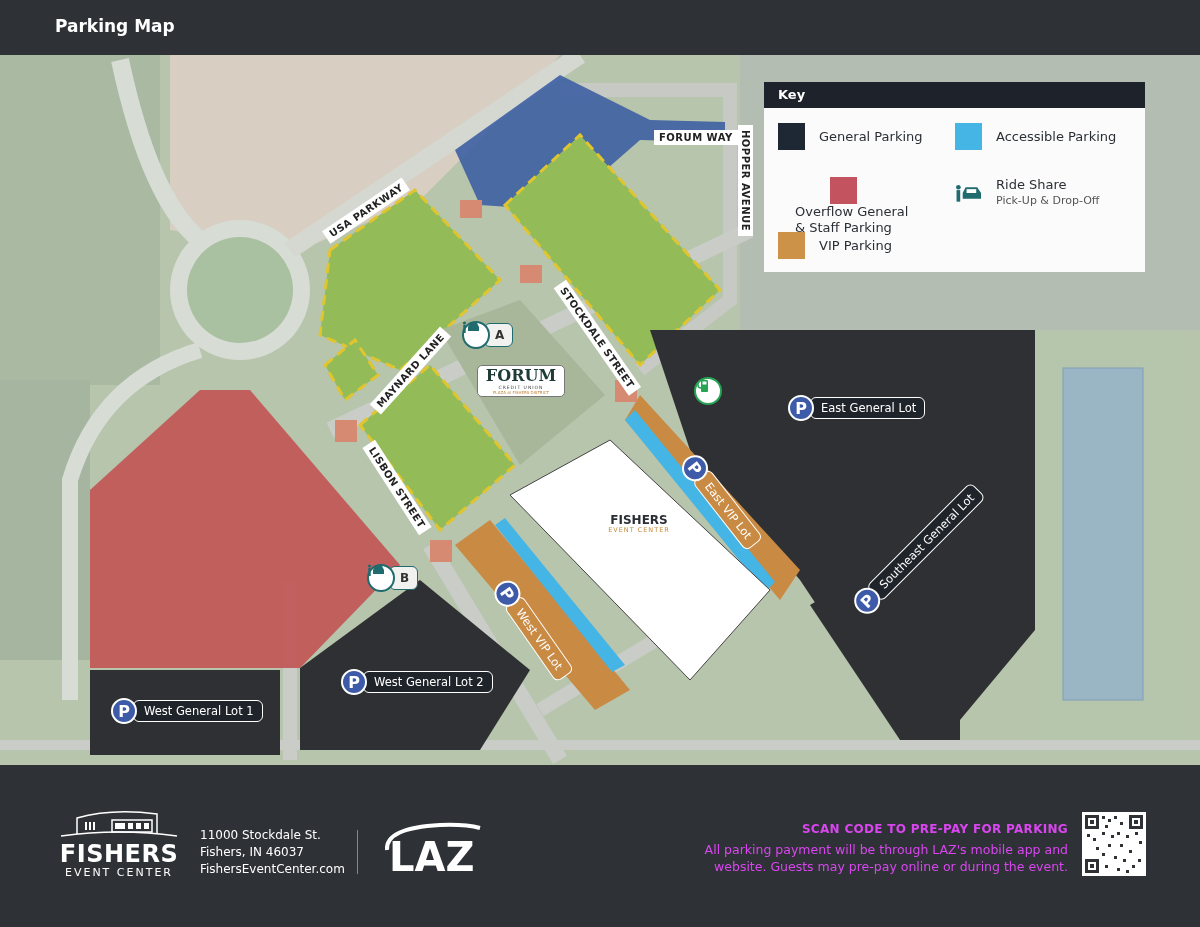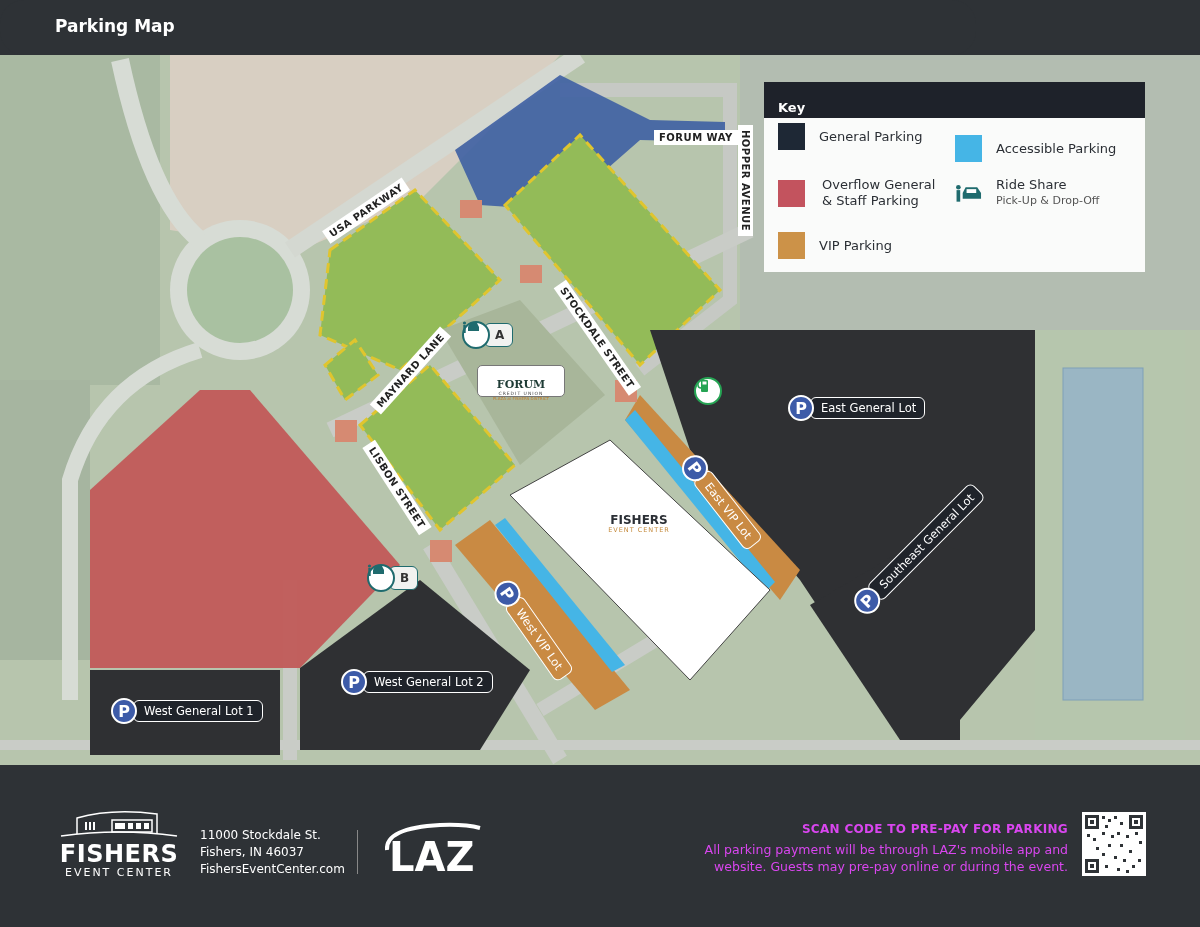--- a/index.html
+++ b/index.html
@@ -9,31 +9,31 @@
   .header-title { position: absolute; left: 55px; top: 16px; color: #fff; font-size: 17px; font-weight: bold; }
   .map { position: absolute; left: 0; top: 55px; width: 1200px; height: 710px; overflow: hidden; background: #b9c9ad; }
   .map svg { position: absolute; left: 0; top: 0; }
   .street-label { position: absolute; background: #fff; color: #222; font-size: 10px; font-weight: bold; letter-spacing: 0.5px; padding: 2px 5px; white-space: nowrap; transform-origin: center center; }
   .lot-label { position: absolute; display: flex; align-items: center; transform-origin: left center; }
   .p-badge { width: 26px; height: 26px; border-radius: 50%; background: #3d5ba8; border: 2px solid #fff; color: #fff; font-weight: bold; font-size: 16px; display: flex; align-items: center; justify-content: center; z-index: 2; flex: none; }
   .lot-pill { margin-left: -4px; padding: 3px 8px 3px 10px; border-radius: 6px; color: #fff; font-size: 11.5px; white-space: nowrap; border: 1.5px solid #fff; }
   .pill-dark { background: #1f232a; }
   .pill-vip { background: #c98a43; }
   .legend { position: absolute; left: 764px; top: 82px; width: 381px; height: 190px; background: rgba(255,255,255,0.93); }
-  .legend-head { height: 26px; background: #1e222a; color: #fff; font-weight: bold; font-size: 13px; padding: 18px 14px; }
+  .legend-head { height: 26px; background: #1e222a; color: #fff; font-weight: bold; font-size: 13px; padding: 5px 14px; }
   .legend-item { position: absolute; display: flex; align-items: center; }
   .swatch { width: 27px; height: 27px; flex: none; }
   .legend-text { margin-left: 14px; color: #2b2f35; font-size: 13px; line-height: 16px; }
   .legend-sub { font-size: 11px; color: #555; }
   .rideshare-marker { position: absolute; display: flex; align-items: center; }
   .rs-circle { width: 28px; height: 28px; border-radius: 50%; background: #fff; border: 2px solid #1f6b6e; display: flex; align-items: center; justify-content: center; z-index: 2; }
   .rs-box { margin-left: -6px; padding: 4px 8px 4px 10px; background: #f1f2f0; border: 1.5px solid #1f6b6e; border-radius: 6px; font-weight: bold; font-size: 12px; color: #333; }
   .ev-marker { position: absolute; width: 28px; height: 28px; border-radius: 50%; background: #fff; border: 2px solid #26a454; display: flex; align-items: center; justify-content: center; }
   .forum-logo { position: absolute; left: 477px; top: 365px; width: 88px; height: 32px; background: #fff; border: 1.5px solid #777; border-radius: 5px; text-align: center; }
-  .forum-name { font-family: "DejaVu Serif", serif; font-weight: bold; font-size: 11px; color: #1e3b35; margin-top: 12px; }
+  .forum-name { font-family: "DejaVu Serif", serif; font-weight: bold; font-size: 16px; color: #1e3b35; margin-top: 0; }
   .forum-sub { font-size: 4.5px; color: #444; letter-spacing: 1px; }
   .forum-sub2 { font-size: 4px; color: #c07a2c; }
   .fec-center { position: absolute; left: 602px; top: 514px; width: 74px; text-align: center; }
   .fec-name { font-weight: bold; font-size: 12px; color: #2b2f35; line-height: 12px; }
   .fec-sub { font-size: 6.5px; color: #c58b3d; letter-spacing: 1px; }
   .footer { position: absolute; left: 0; top: 765px; width: 1200px; height: 162px; background: #2e3236; }
   .fec-logo { position: absolute; left: 55px; top: 45px; width: 128px; text-align: center; color: #fff; }
   .fec-logo-name { font-weight: bold; font-size: 24px; letter-spacing: 0.5px; line-height: 24px; }
   .fec-logo-sub { font-size: 11px; letter-spacing: 2px; }
   .address { position: absolute; left: 200px; top: 62px; color: #fff; font-size: 12px; line-height: 17px; }
@@ -177,25 +177,25 @@
     <div class="fec-sub">EVENT CENTER</div>
   </div>
 </div>
 
 <div class="legend">
   <div class="legend-head">Key</div>
   <div class="legend-item" style="left:14px;top:41px;">
     <div class="swatch" style="background:#1e2835;"></div>
     <div class="legend-text">General Parking</div>
   </div>
-  <div class="legend-item" style="left:191px;top:53px;">
+  <div class="legend-item" style="left:191px;top:41px;">
     <div class="swatch" style="background:#45b5e6;"></div>
     <div class="legend-text">Accessible Parking</div>
   </div>
-  <div class="legend-item" style="left:14px;top:95px;">
+  <div class="legend-item" style="left:14px;top:95px;flex-direction:column;">
     <div class="swatch" style="background:#c3535e;"></div>
     <div class="legend-text" style="margin-left:17px;">
       <div>Overflow General</div>
       <div>&amp; Staff Parking</div>
     </div>
   </div>
   <div class="legend-item" style="left:191px;top:95px;">
     <div class="swatch" style="display:flex;align-items:center;">
       <svg width="28" height="18" viewBox="0 0 28 18">
           <circle cx="3.5" cy="3" r="2.4" fill="#1f6b6e"></circle>

